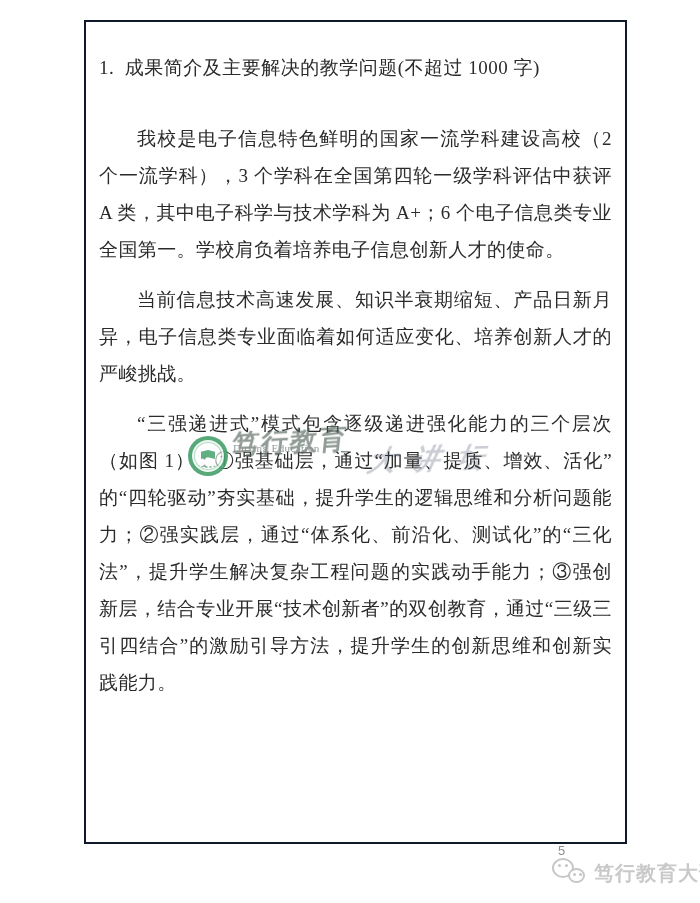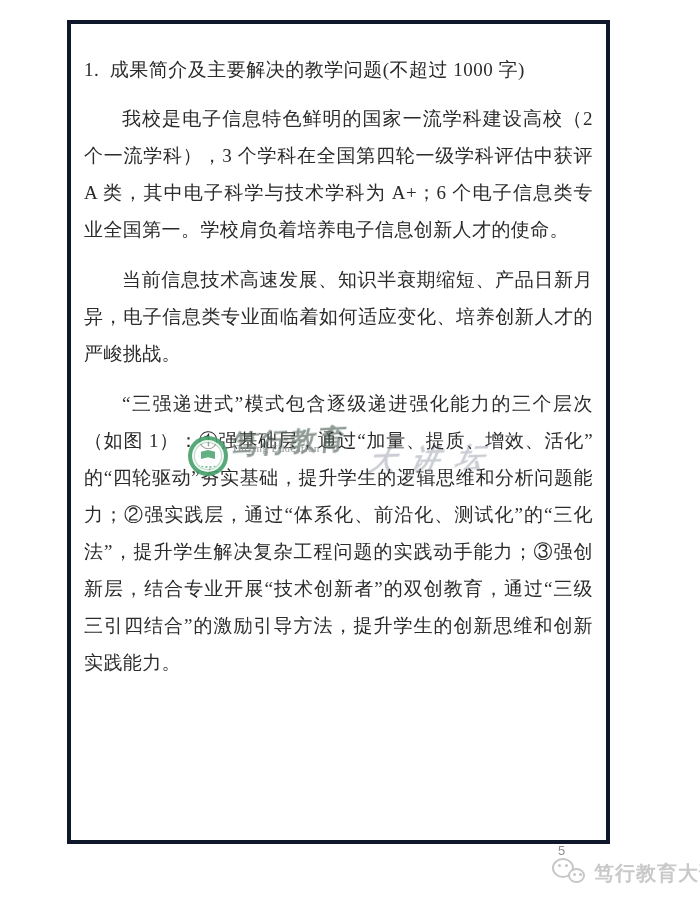--- a/index.html
+++ b/index.html
@@ -5,33 +5,33 @@
   html,body{margin:0;padding:0;}
   body{
     width:700px;height:903px;background:#ffffff;position:relative;
     font-family:"Liberation Serif","DejaVu Serif",serif;
     overflow:hidden;
   }
   .page{position:relative;width:700px;height:903px;background:#ffffff;}
 
   
   .doc-box{
-    position:absolute;left:67px;top:20px;width:543px;height:824px;
-    box-sizing:border-box;border:4px solid #0f172a;
+    position:absolute;left:84px;top:20px;width:543px;height:824px;
+    box-sizing:border-box;border:2px solid #0f172a;
     padding:0 13px;background:#ffffff;
   }
   .heading{
     margin-top:32px;font-size:19px;line-height:28px;color:#2b2b2b;
     white-space:pre-wrap;letter-spacing:0.5px;
   }
   .doc-box p{
     margin:0;font-size:19px;line-height:37px;color:#2b2b2b;
     text-align:justify;text-indent:2em;letter-spacing:0.4px;
   }
-  p.para-1{margin-top:16px;}
+  p.para-1{margin-top:38px;}
   p.para-2,p.para-3,p.para-4{margin-top:13px;}
 
   
   .smudged{
     font-weight:700;font-style:italic;
     text-shadow:1px 1px 1px rgba(60,60,95,.45), -1px 1px 1px rgba(60,60,95,.22);
   }
 
   
   .center-wm{position:absolute;left:0;top:0;width:700px;height:903px;pointer-events:none;}

